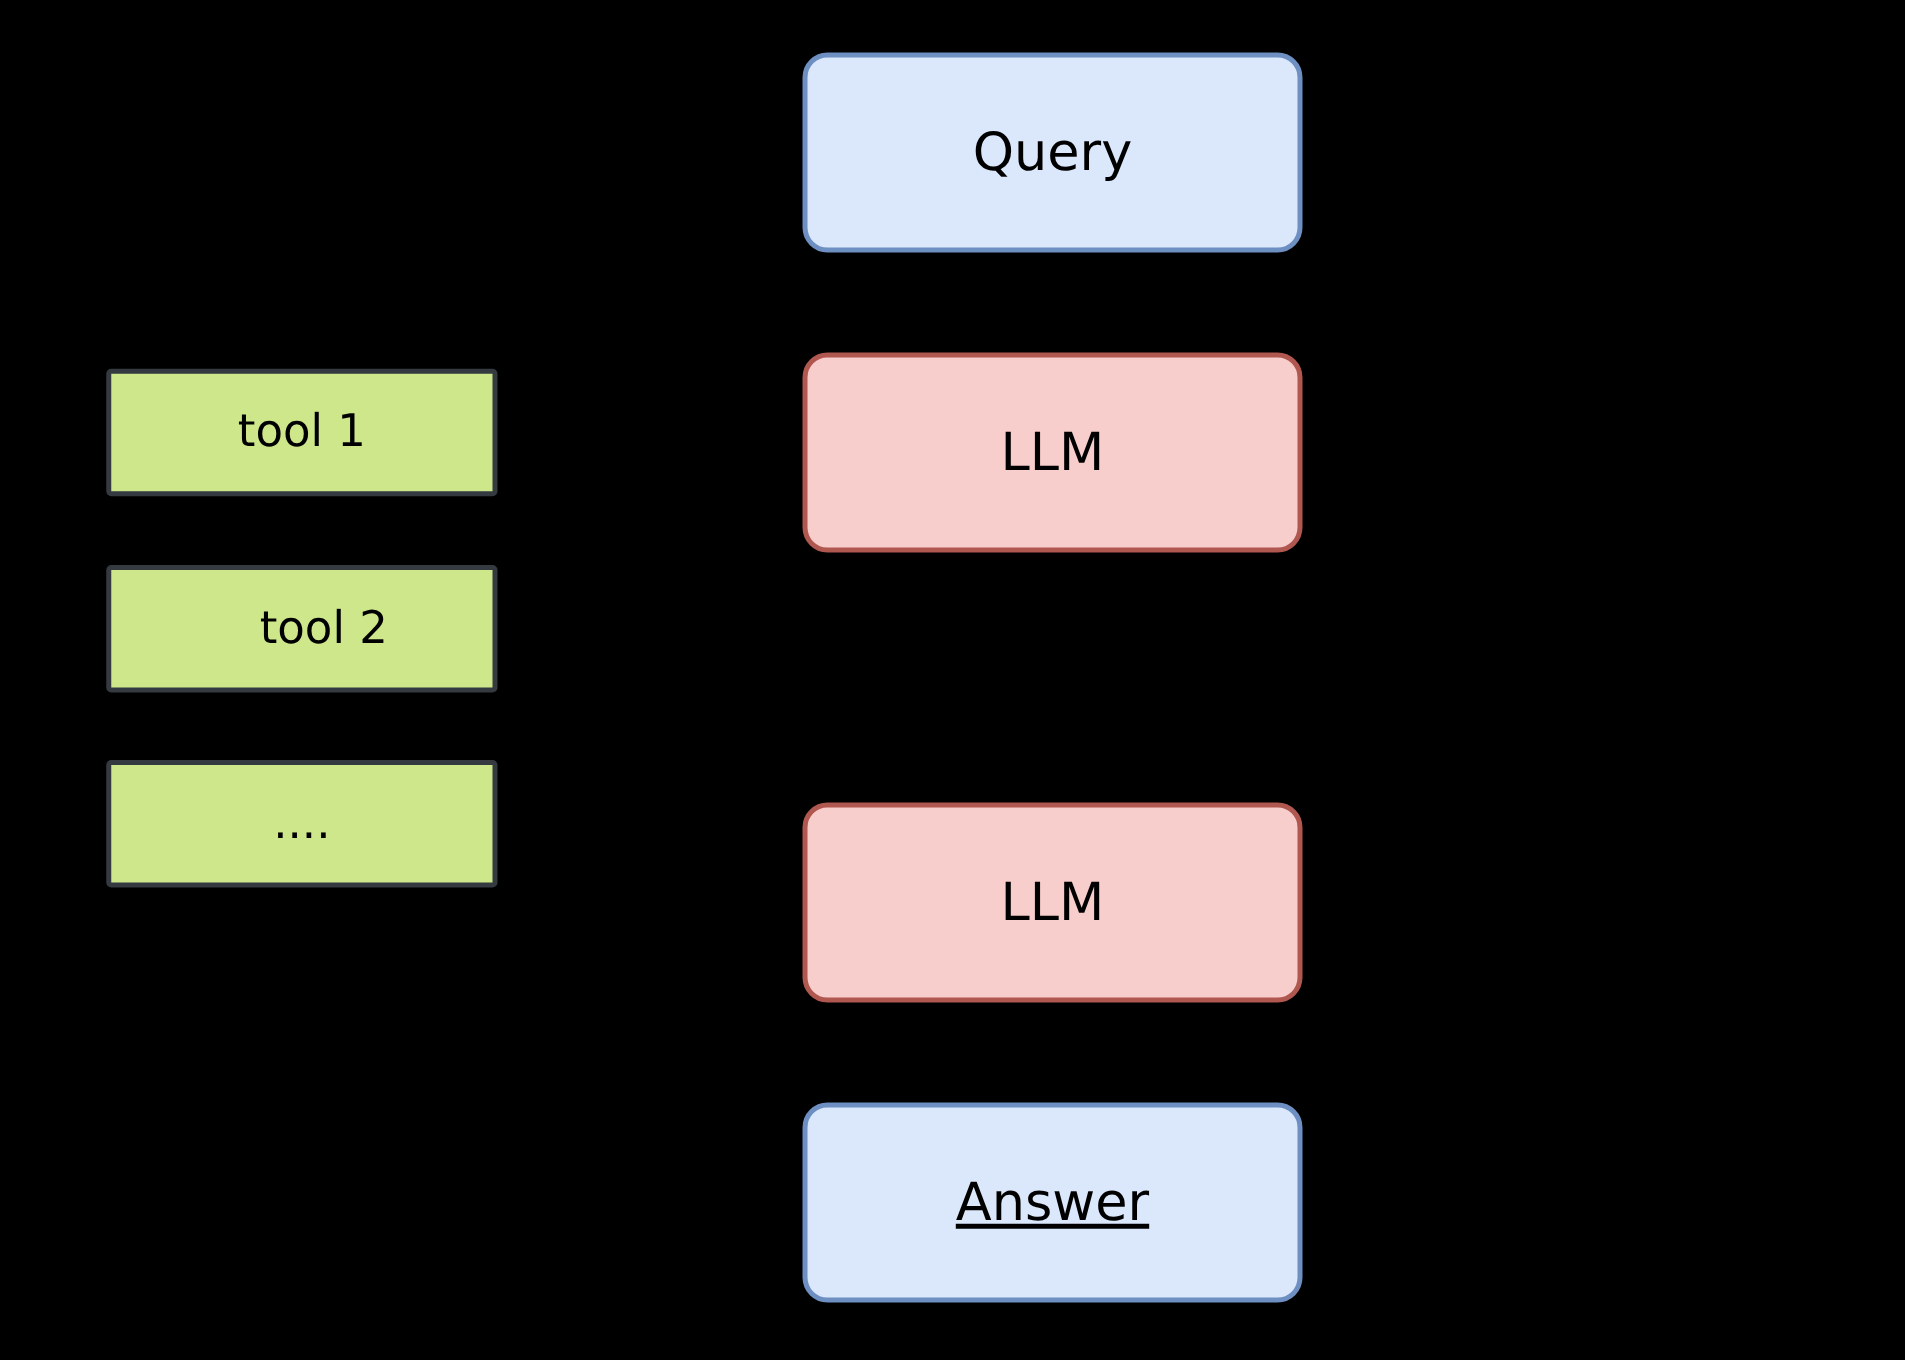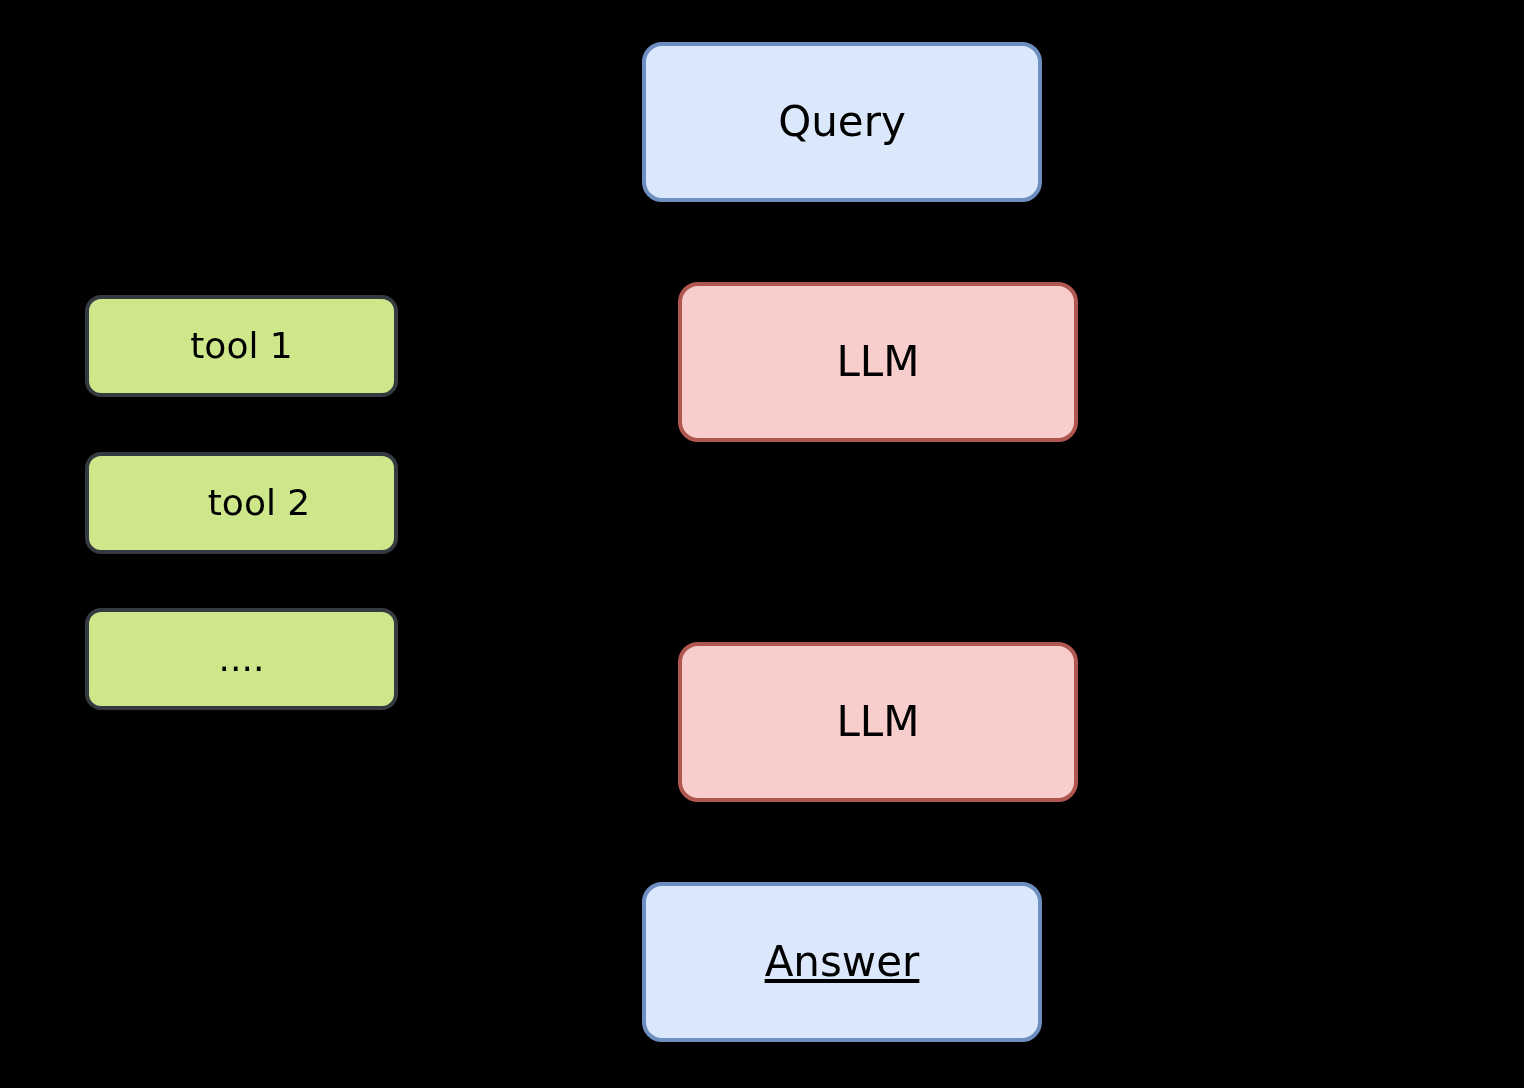--- a/index.html
+++ b/index.html
@@ -34,28 +34,27 @@
     border-style: solid;
     font-size: 42px;
   }
   .node.blue {
     background: #dbe8fb;
     border-color: #6d8fc1;
   }
   .node.red {
     background: #f8cecc;
     border-color: #b05750;
-    margin-left: 36px;
   }
   
   .node.tool {
     left: 85px;
     width: 313px;
     height: 102px;
-    border-radius: 16px;
+    border-radius: 4px;
     border: 4px solid #343a40;
     background: #cde78a;
     font-size: 36px;
   }
   .pos-query  { top: 42px;  }
   .pos-llm1   { top: 282px; }
   .pos-llm2   { top: 642px; }
   .pos-answer { top: 882px; text-decoration: underline; }
   .pos-tool1  { top: 295px; }
   .pos-tool2  { top: 452px; padding-left: 35px; }

